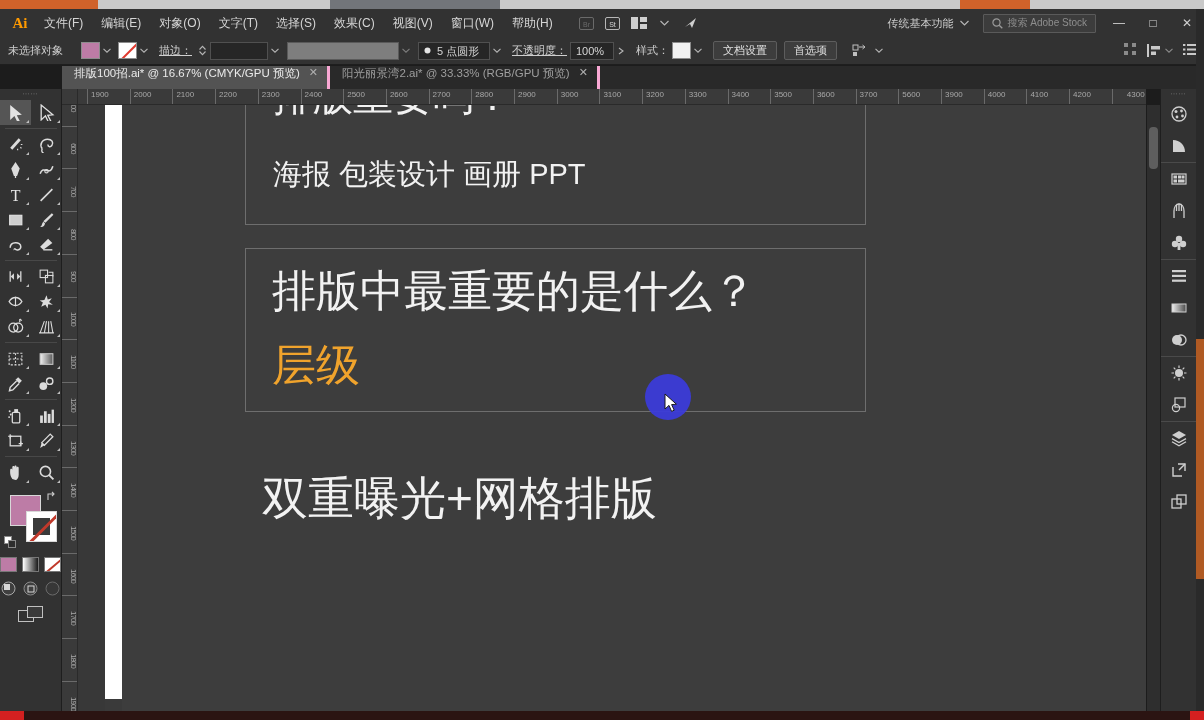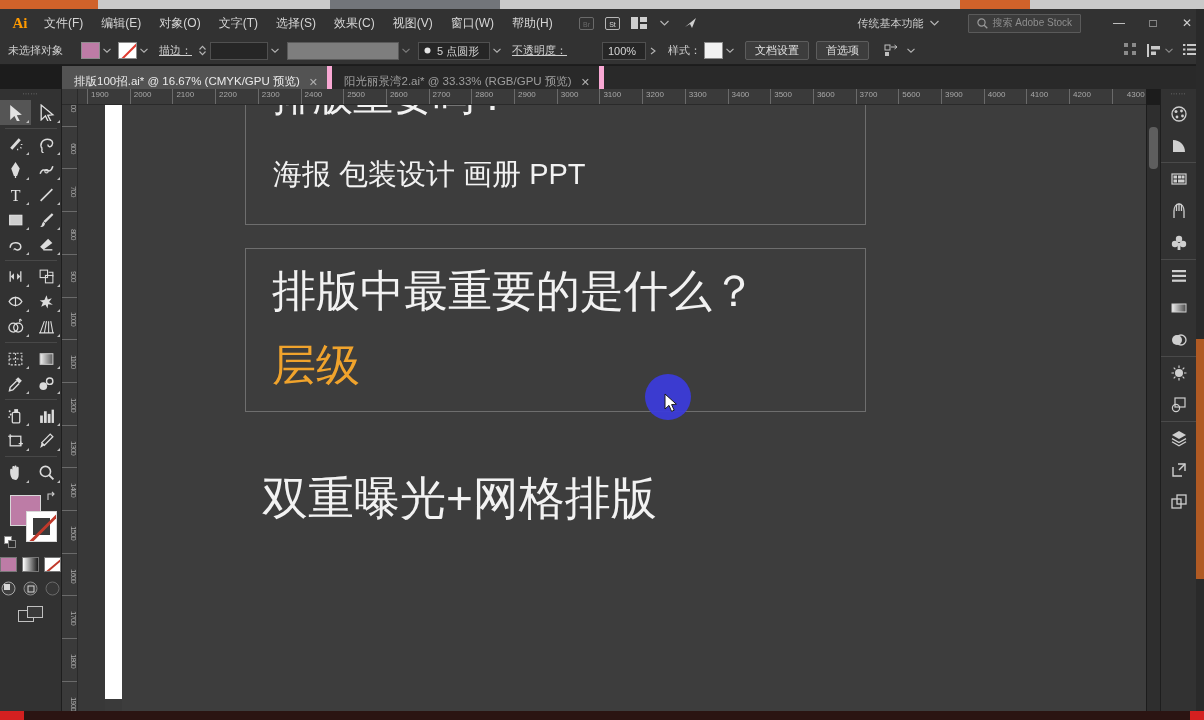--- a/index.html
+++ b/index.html
@@ -18,21 +18,21 @@
   
   .menubar {
     position:absolute; left:0; top:9px; width:1204px; height:28px;
     background:#323232; display:flex; align-items:center;
   }
   .ai-logo {
     width:30px; height:26px; margin-left:5px; display:flex; align-items:center; justify-content:center;
     color:#ff9a00; font-weight:bold; font-size:15px; font-family:"Liberation Serif",serif;
   }
   .menu-item { padding:0 9px; height:26px; line-height:26px; font-size:12px; color:#d6d6d6; cursor:default; white-space:nowrap; }
-  .menu-right { margin-left:auto; display:flex; align-items:center; height:28px;gap:15px; }
+  .menu-right { margin-left:auto; display:flex; align-items:center; height:28px; }
   .mb-icon { width:26px; height:26px; display:flex; align-items:center; justify-content:center; color:#9a9a9a; }
   .mb-icon.dim { color:#6a6a6a; }
   .workspace-sel { display:flex; align-items:center; gap:6px; font-size:11px; color:#cccccc; padding:0 8px; }
   .search-stock {
     display:flex; align-items:center; gap:5px; background:#3c3c3c; border:1px solid #5a5a5a;
     height:19px; padding:0 8px; margin:0 6px; font-size:10px; color:#8e8e8e; border-radius:1px;
   }
   .wincontrols { display:flex; }
   .winbtn { width:34px; height:28px; display:flex; align-items:center; justify-content:center; color:#d0d0d0; font-size:12px; }
 
@@ -62,22 +62,22 @@
   .cb-btn {
     background:#3d3d3d; border:1px solid #5d5d5d; height:19px; padding:0 9px;
     font-size:11px; color:#e0e0e0; display:flex; align-items:center; border-radius:2px;
   }
   .cb-sep { width:9px; }
   .cb-right { margin-left:auto; display:flex; align-items:center; padding-right:8px; gap:10px; color:#9b9b9b; }
 
   
   .tabbar { position:absolute; left:62px; top:66px; width:1142px; height:23px; background:#292929; display:flex; align-items:flex-end; }
   .doctab {
-    height:23px; display:flex; align-items:flex-end; gap:9px; padding:0 9px 0 12px;
-    font-size:11.5px; color:#9e9e9e; background:#292929; border-right:5px solid #f9a8d4; white-space:nowrap;
+    height:23px; display:flex; align-items:flex-start; gap:9px; padding:0 9px 0 12px;
+    font-size:11.5px; color:#9e9e9e; background:#292929; border-right:3px solid #f9a8d4; white-space:nowrap;
   }
   .doctab.active { background:#535353; color:#eaeaea; }
   .doctab .x { font-size:11px; color:#b0b0b0; }
 
   
   .toolbox { position:absolute; left:0; top:89px; width:62px; height:631px; background:#323232; border-right:1px solid #1e1e1e; }
   .tb-grid { display:flex; flex-wrap:wrap; width:62px; padding-top:2px; }
   .tool {
     width:31px; height:25px; display:flex; align-items:center; justify-content:center;
     position:relative; color:#d2d2d2;
@@ -270,21 +270,21 @@
       <span>5 点圆形</span>
     </div>
     <div class="caret">
       <svg width="8" height="5" viewBox="0 0 8 5">
           <path d="M0.5 0.8 L4 4.2 L7.5 0.8" fill="none" stroke="#b5b5b5" stroke-width="1.1"></path>
         </svg>
     </div>
     <div class="cb-sep"></div>
     <div class="cb-label ul">不透明度：</div>
     <div style="width:3px;"></div>
-    <div class="field dark" style="width:44px;margin-left:32px;">100%</div>
+    <div class="field dark" style="width:44px;">100%</div>
     <div class="caret">
       <svg width="8" height="8" viewBox="0 0 8 8">
           <path d="M2 1 L6 4 L2 7" fill="none" stroke="#b5b5b5" stroke-width="1.1"></path>
         </svg>
     </div>
     <div class="cb-sep"></div>
     <div class="cb-label">样式：</div>
     <div style="width:3px;"></div>
     <div class="swatch white"></div>
     <div class="caret">

